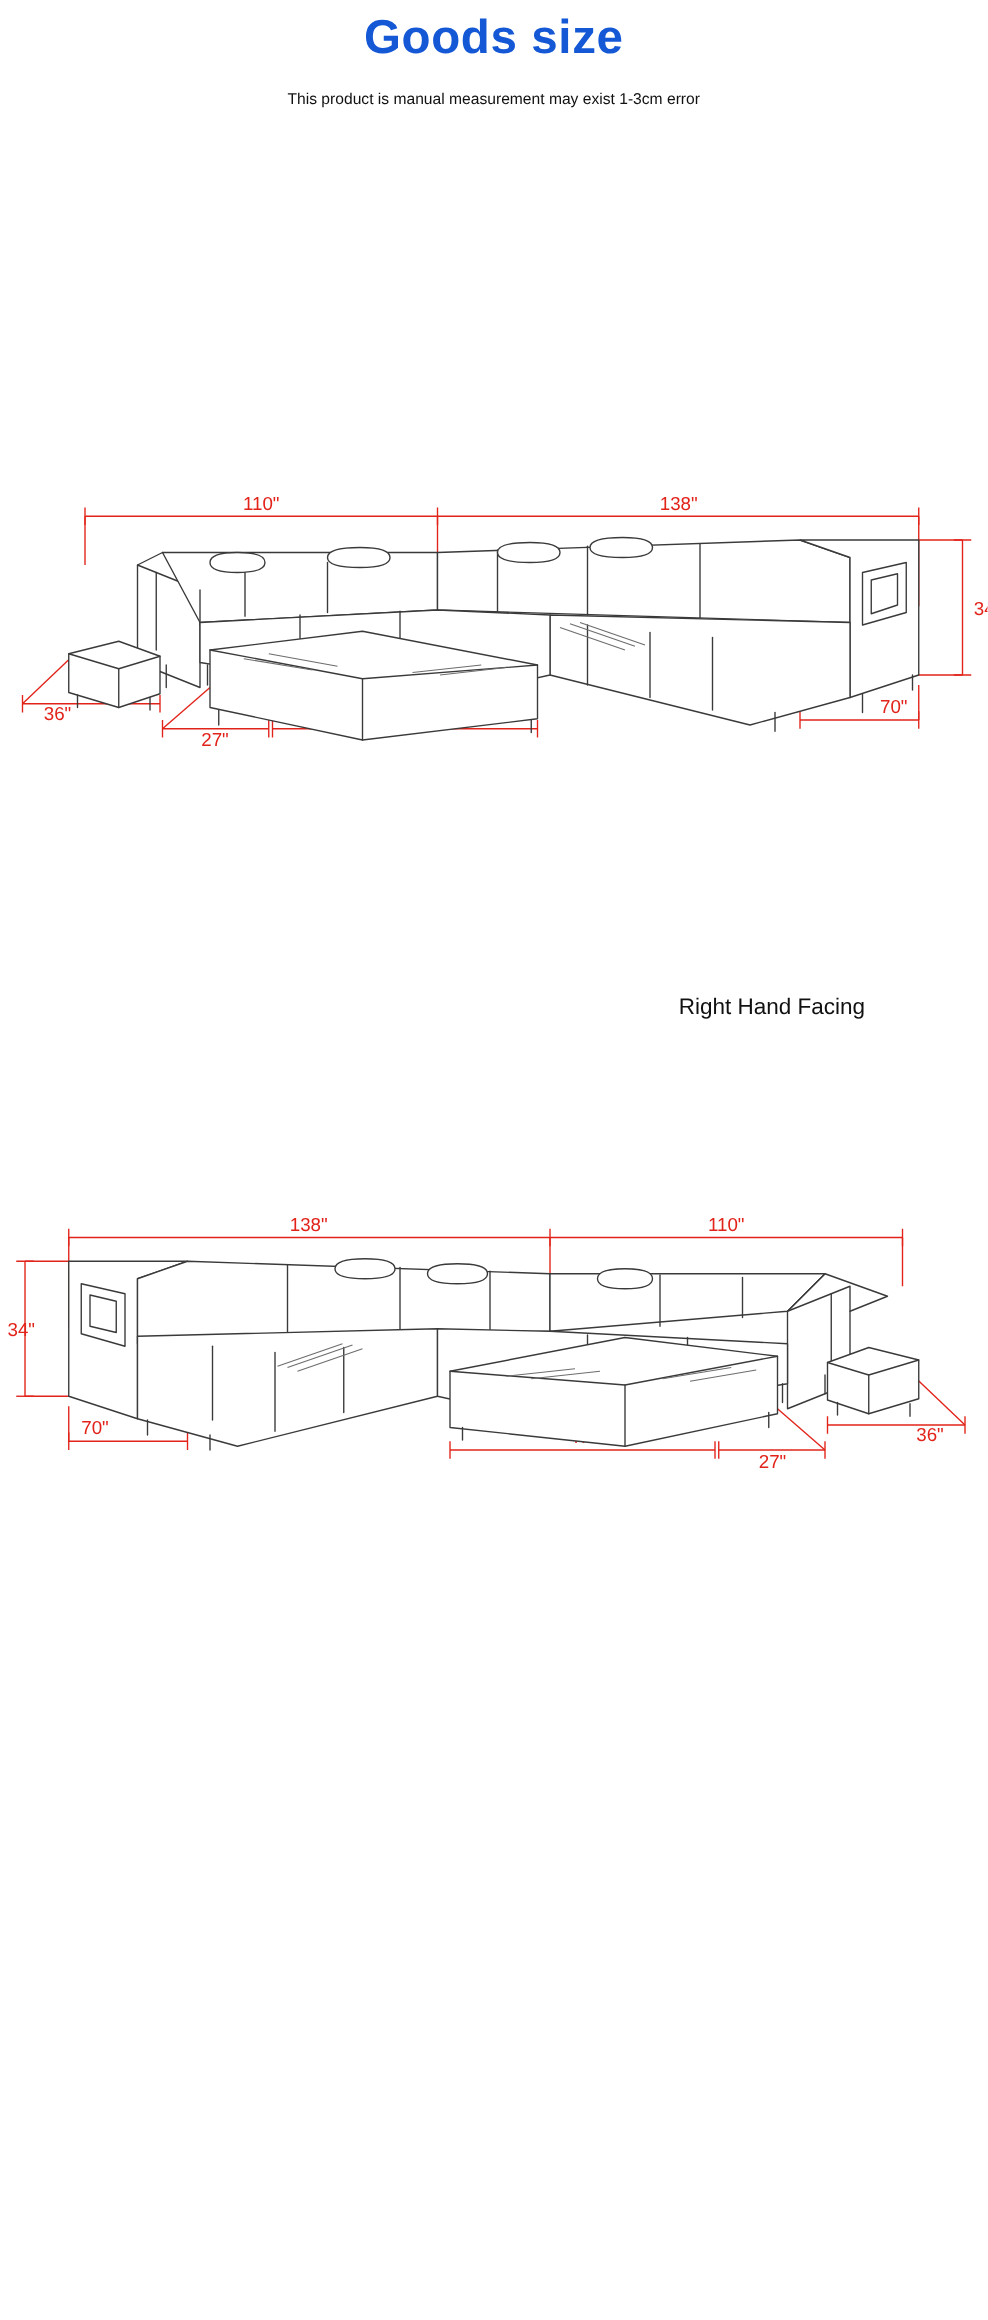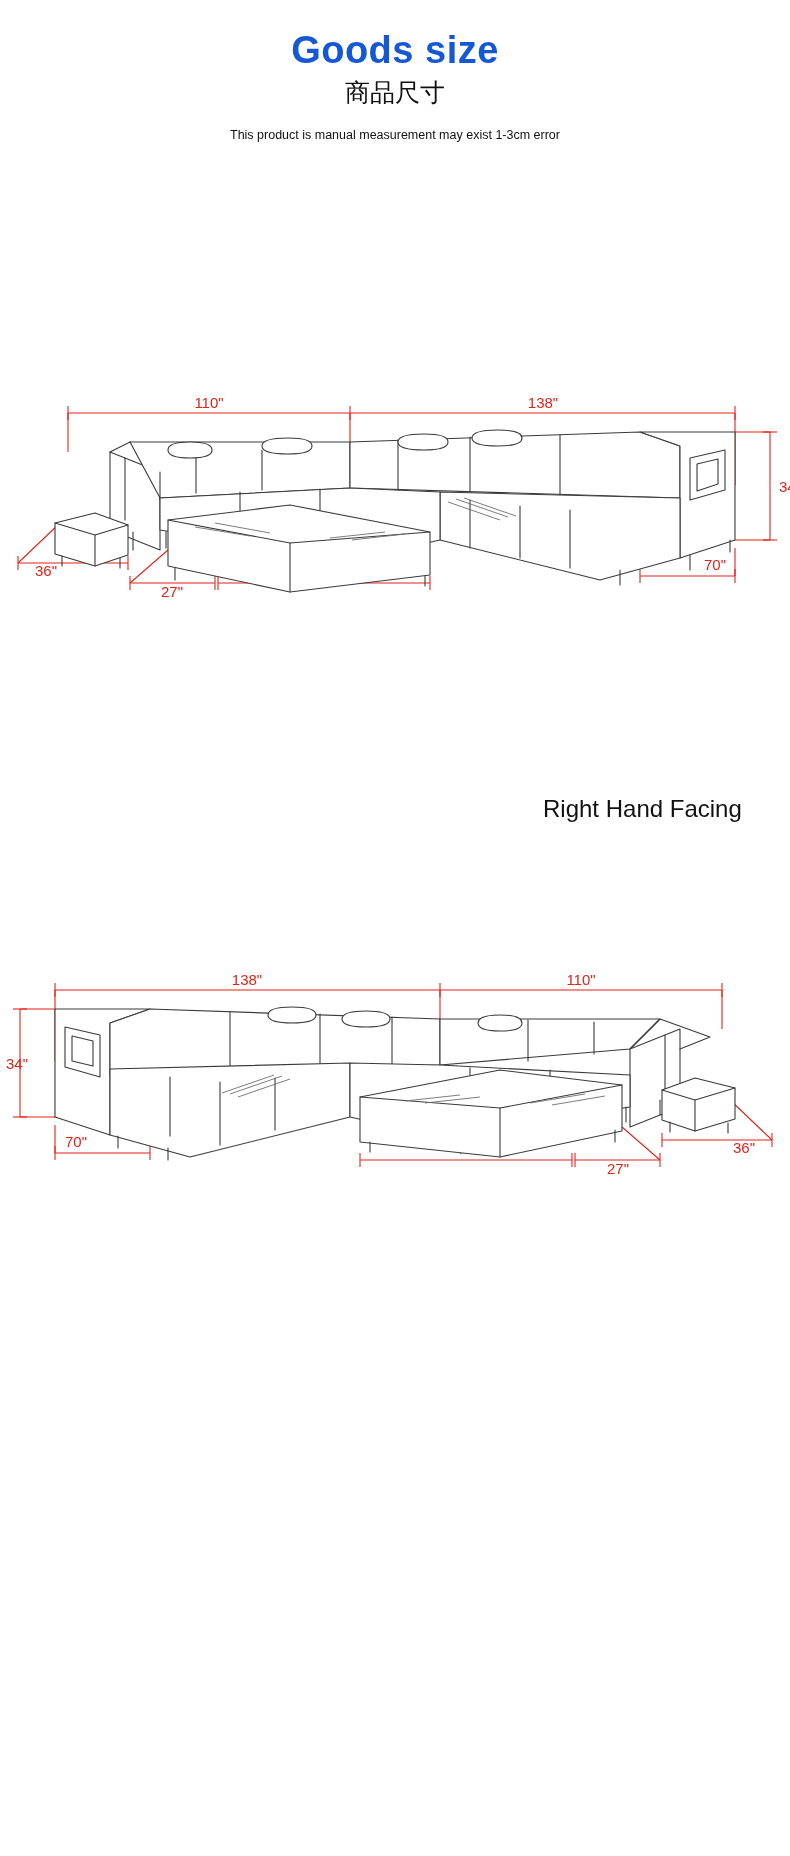--- a/index.html
+++ b/index.html
@@ -22,21 +22,21 @@
 
   
   .header {
     position: absolute;
     top: 0;
     left: 0;
     width: 790px;
     text-align: center;
   }
   .title-en {
-    margin-top: 28px;
+    margin-top: 8px;
     font-size: 38px;
     font-weight: bold;
     color: #1558d6;
     letter-spacing: 0.5px;
     line-height: 44px;
   }
   .title-cn {
     margin-top: 4px;
     font-size: 25px;
     color: #111111;
@@ -59,21 +59,21 @@
   .diagram {
     position: absolute;
     left: 0;
     width: 790px;
   }
   #diagram-1 { top: 380px; height: 350px; }
   #diagram-2 { top: 950px; height: 280px; }
 
   .caption {
     position: absolute;
-    font-size: 24px;
+    font-size: 18px;
     color: #111111;
   }
   #caption-rhf {
     top: 795px;
     left: 543px;
   }
 
   svg { display: block; }
   .ln { stroke: #3a3a3a; stroke-width: 1.1; fill: none; stroke-linejoin: round; stroke-linecap: round; }
   .ln-thin { stroke: #6d6d6d; stroke-width: 0.9; fill: none; }
@@ -86,21 +86,20 @@
   }
   .fillw { fill: #ffffff; }
 </style>
 </head>
 <body>
 
 <div class="page">
 
   <div class="header">
     <div class="title-en">Goods size</div>
-    <div class="title-cn">商品尺寸</div>
     <div class="note-en">This product is manual measurement may exist 1-3cm error</div>
   </div>
 
   <div class="diagram" id="diagram-1">
     <svg width="790" height="350" viewBox="0 0 790 350" xmlns="http://www.w3.org/2000/svg">
 
       <path class="dim" d="M68 33 L350 33"></path>
       <path class="dim" d="M350 33 L735 33"></path>
 
       <path class="dim" d="M68 26 L68 40"></path>

